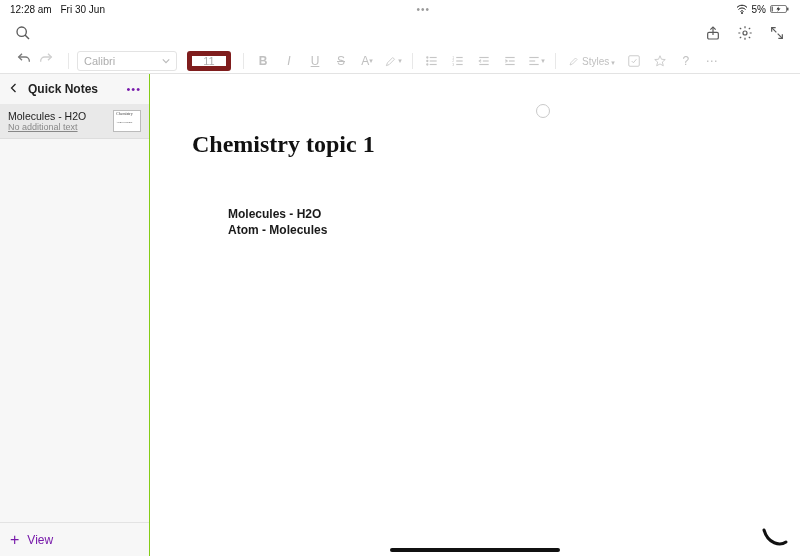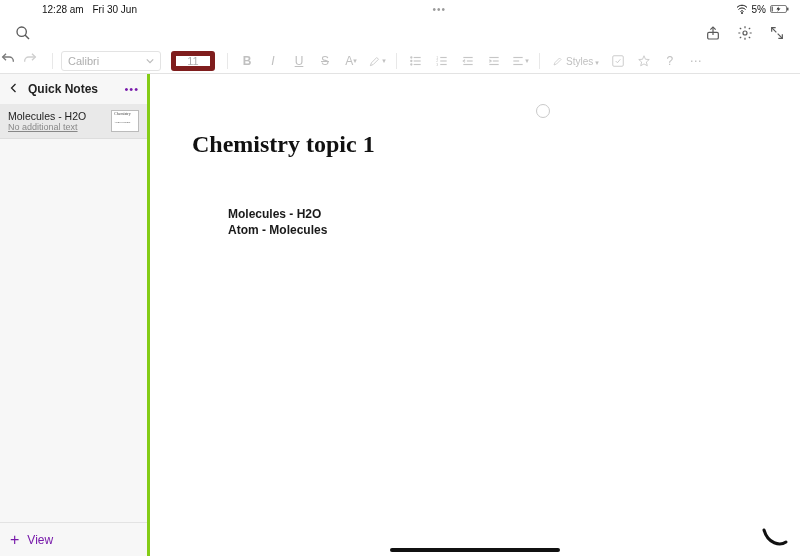--- a/index.html
+++ b/index.html
@@ -1,45 +1,45 @@
 <!DOCTYPE html>
 <html><head>
 <meta charset="utf-8">
 <style>
   * { box-sizing: border-box; margin: 0; padding: 0; }
   html, body { width: 800px; height: 556px; font-family: -apple-system, "Segoe UI", Arial, sans-serif; background:#fff; overflow:hidden; color:#333; }
-  .status-bar { height:18px; display:flex; align-items:center; padding:0 10px; font-size:10px; font-weight:500; color:#111; justify-content:space-between;margin-left:32px; }
+  .status-bar { height:18px; display:flex; align-items:center; padding:0 10px; font-size:10px; font-weight:500; color:#111; justify-content:space-between; }
   .status-left span { margin-right:6px; }
   .status-center { flex:1; text-align:center; color:#9a9a9a; letter-spacing:1px; }
   .status-right { display:flex; align-items:center; gap:4px; }
   .wifi-icon svg, .batt-icon svg { display:block; }
 
   .top-row { height:30px; display:flex; align-items:center; padding:0 10px; gap:6px; }
   .top-row .spacer { flex:1; }
   .tabs-pill { background:#eee; border-radius:16px; height:24px; display:flex; align-items:center; padding:0 2px; gap:0; }
   .tab { padding:4px 12px; font-size:11px; color:#6b6b6b; border-radius:14px; cursor:pointer; }
   .tab.active { background:#7719AA; color:#fff; }
   .icon-btn { width:26px; height:26px; display:flex; align-items:center; justify-content:center; color:#5a5a5a; border-radius:5px; }
   .icon-btn svg { stroke:currentColor; }
 
-  .ribbon { height:26px; display:flex; align-items:center; padding:0 0; gap:4px; color:#b8b8b8; border-bottom:1px solid #e3e3e3; }
+  .ribbon { height:26px; display:flex; align-items:center; padding:0 16px; gap:4px; color:#b8b8b8; border-bottom:1px solid #e3e3e3; }
   .undo-redo { display:flex; gap:6px; margin-right:6px; }
   .undo-redo .enabled { color:#7a7a7a; }
   .font-name { width:100px; height:20px; border:1px solid #e3e3e3; border-radius:3px; font-size:11px; display:flex; align-items:center; justify-content:space-between; padding:0 6px; color:#aeaeae; }
   .font-size { width:44px; height:20px; border:5px solid #7f1d1d; border-radius:3px; font-size:11px; display:flex; align-items:center; justify-content:center; color:#aeaeae; margin-left:6px; margin-right:4px; }
   .rbtn { width:22px; height:22px; display:flex; align-items:center; justify-content:center; font-size:12px; color:#c0c0c0; }
   .rbtn.bold { font-weight:bold; }
   .rbtn.italic { font-style:italic; }
   .rbtn.underline { text-decoration:underline; }
   .rbtn.strike { text-decoration:line-through; }
   .styles-btn { font-size:10px; display:flex; align-items:flex-end; gap:2px; color:#c0c0c0; padding:0 4px; }
   .rdiv { width:1px; height:16px; background:#e8e8e8; margin:0 4px; }
 
   .workspace { display:flex; height:calc(556px - 18px - 30px - 26px); }
-  .sidebar { width:150px; border-right:3px solid #84cc16; background:#f7f7f7; display:flex; flex-direction:column; }
+  .sidebar { width:150px; border-right:1px solid #84cc16; background:#f7f7f7; display:flex; flex-direction:column; }
   .sb-header { height:30px; display:flex; align-items:center; padding:0 8px; gap:8px; }
   .sb-back { color:#333; }
   .sb-title { flex:1; font-size:12px; font-weight:600; color:#222; }
   .sb-more { color:#7719AA; letter-spacing:1px; font-size:11px; }
   .sb-item { background:#e9e9e9; padding:6px 8px; border-bottom:1px solid #ddd; display:flex; gap:6px; align-items:flex-start; }
   .sb-item-text { flex:1; overflow:hidden; }
   .sb-item-title { font-size:10.5px; font-weight:500; color:#222; white-space:nowrap; overflow:hidden; text-overflow:ellipsis; }
   .sb-item-sub { font-size:9px; color:#888;text-decoration:underline; }
   .sb-thumb { width:28px; height:22px; border:1px solid #bbb; background:#fff; font-size:4px; padding:1px 2px; color:#444; font-family:"Comic Sans MS",cursive; line-height:1; overflow:hidden; }
   .sb-thumb-line2 { font-size:2.5px; margin-top:6px; }

